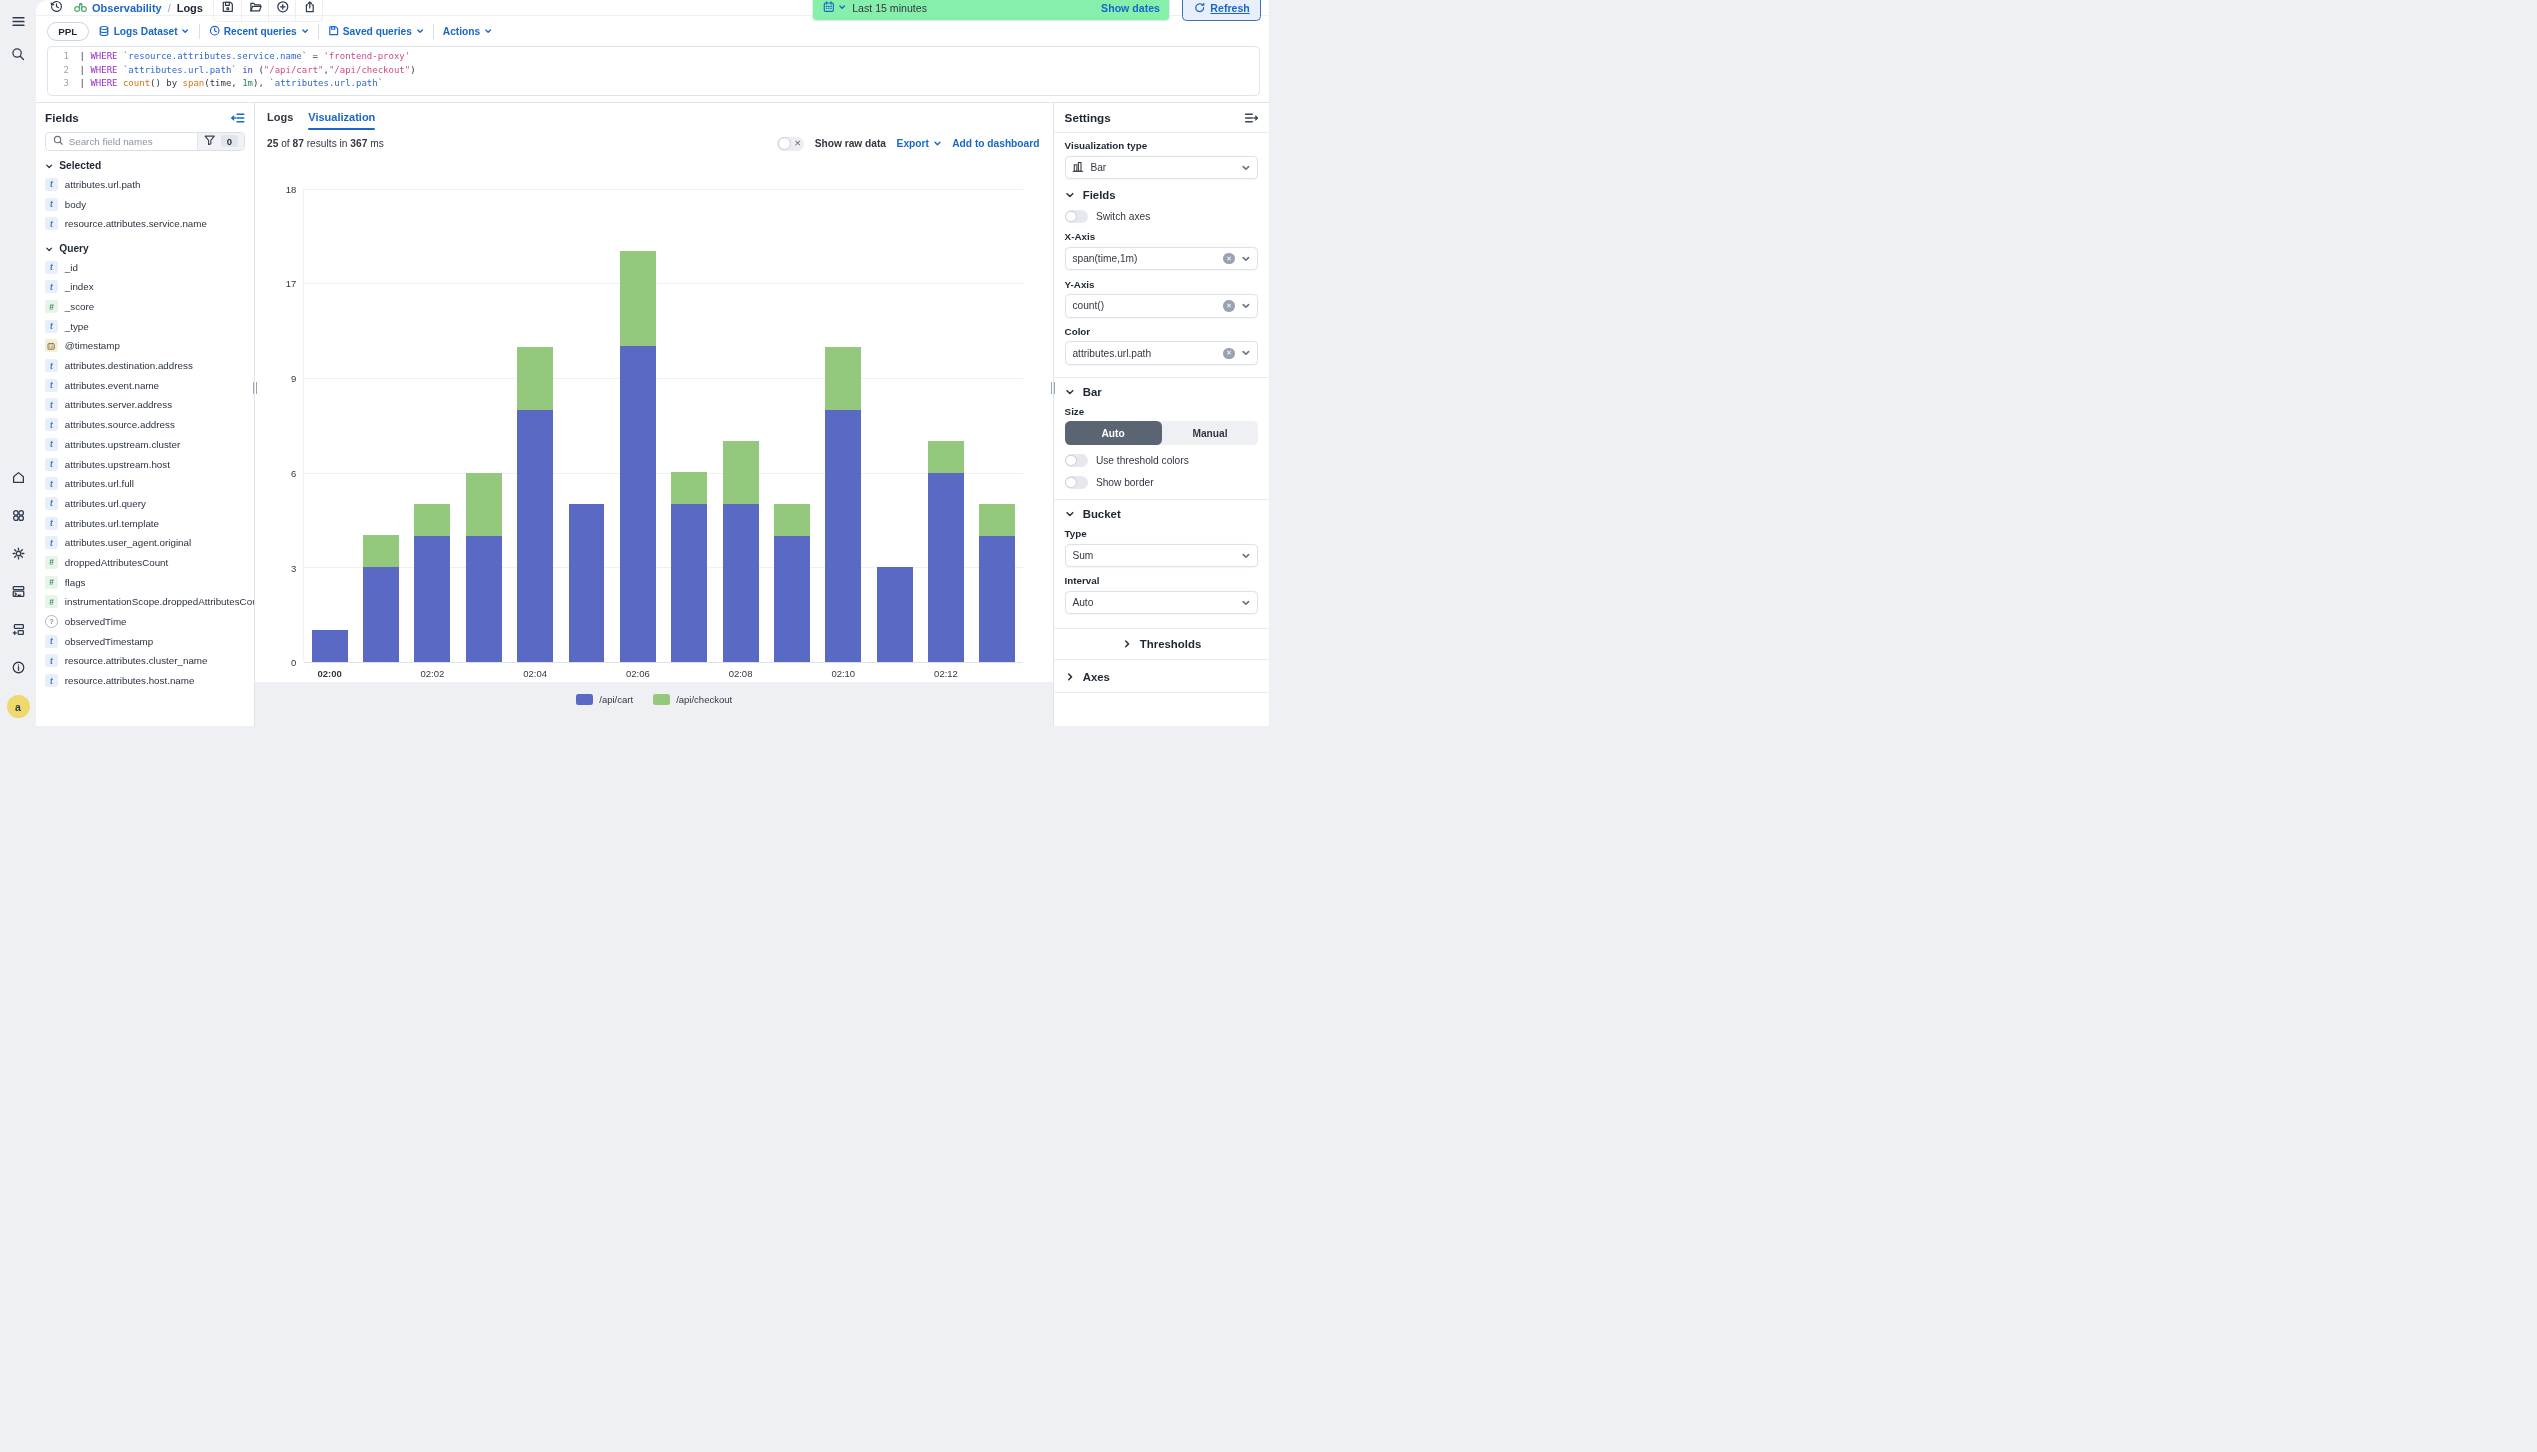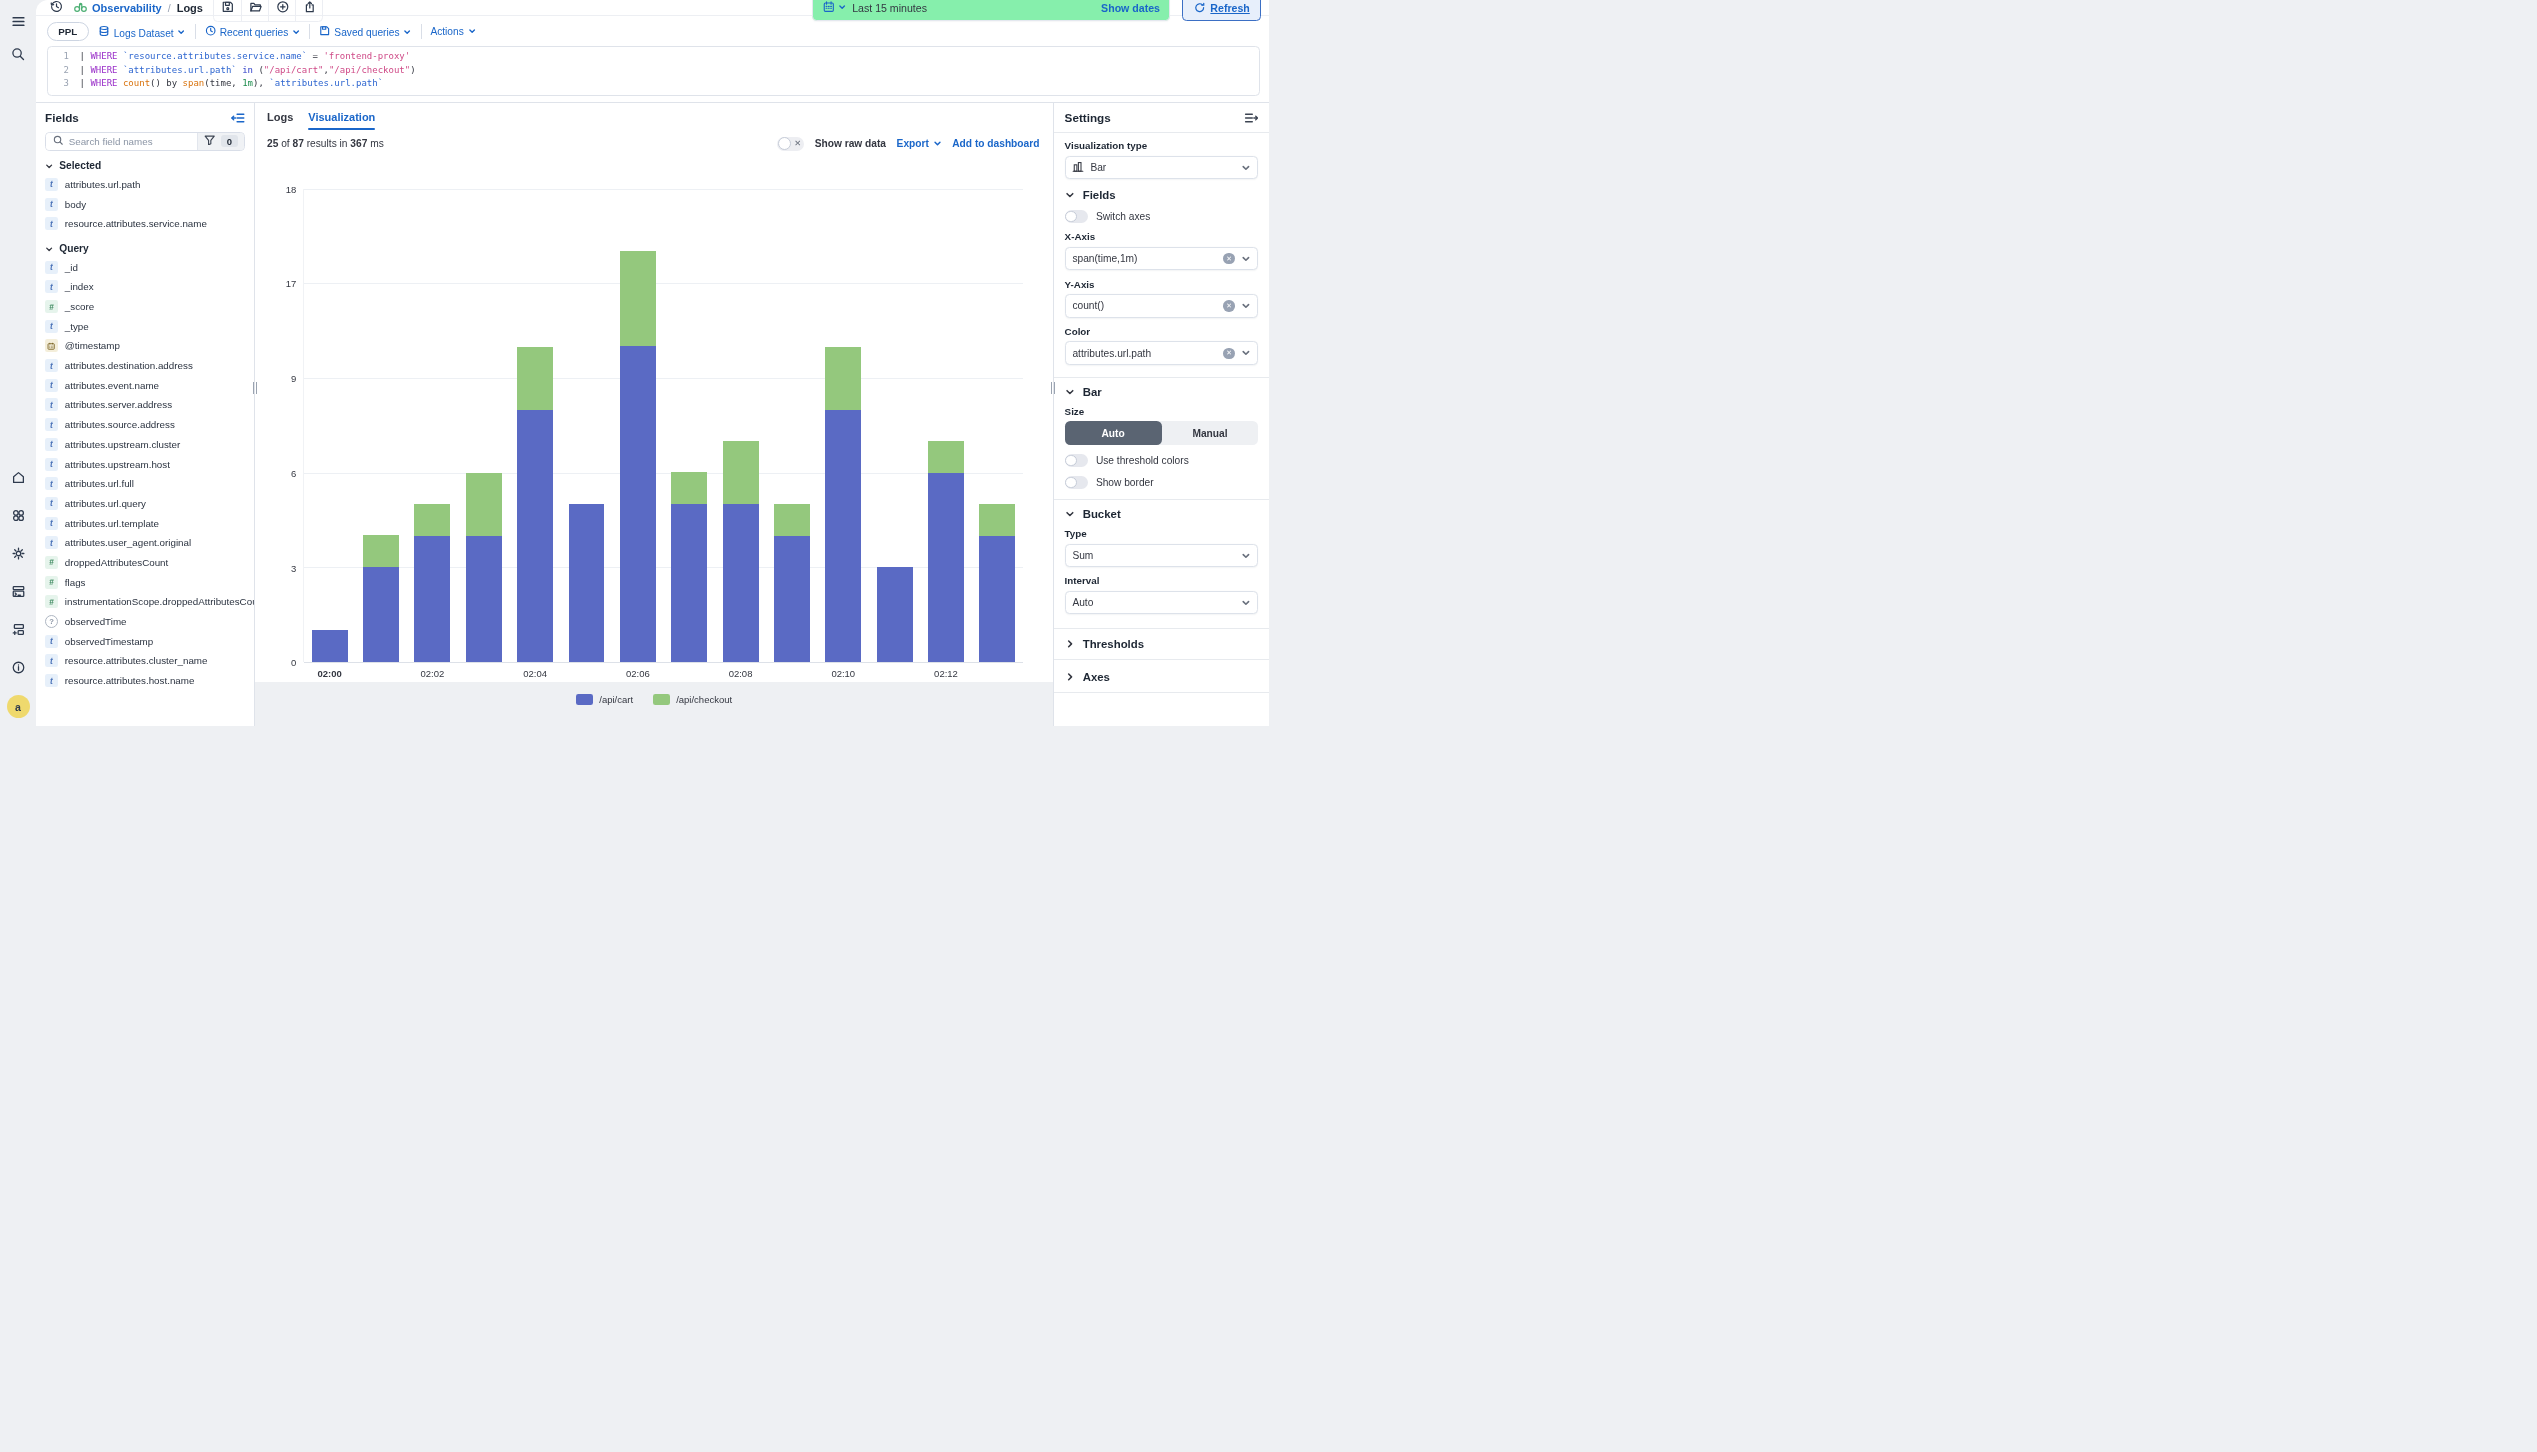--- a/index.html
+++ b/index.html
@@ -42,21 +42,21 @@
   .tp-showdates { margin-left:auto; color:#1a66c9; font-weight:700; font-size:10.6px; cursor:pointer; }
   .refresh-btn { margin-left:7.6px; height:26px; padding:0 10.6px; display:flex; align-items:center; gap:5.3px;
     border:0.8px solid #3b6fc4; border-radius:4.5px; background:#e7effb; color:#1a66c9; font-weight:700;
     font-size:10.6px; cursor:pointer; }
   .refresh-btn span { text-decoration:underline; }
 
   
   .querybar { display:flex; align-items:center; gap:9px; padding:6px 9px 4.5px 10.6px; flex:none; }
   .ppl-pill { border:0.8px solid #cdd5e2; border-radius:11.4px; padding:3px 10.6px; font-weight:700;
     font-size:9.8px; color:#1d2633; cursor:pointer; }
-  .qmenu { display:flex; align-items:flex-end; gap:3.8px; color:#1a66c9; font-weight:400; font-size:10.2px; cursor:pointer; }
+  .qmenu { display:flex; align-items:center; gap:3.8px; color:#1a66c9; font-weight:700; font-size:10.2px; cursor:pointer; }
   .qmenu svg { stroke:#1a66c9; fill:none; stroke-width:1.6; stroke-linecap:round; stroke-linejoin:round; }
   .vsep { width:0.8px; height:15px; background:#d9dee7; }
 
   
   .editor { margin:0 9px 6px 10.6px; border:0.8px solid #dfe3ea; border-radius:4.5px;
     font-family:"DejaVu Sans Mono", monospace; font-size:9px; line-height:13.3px;
     padding:3.8px 0 5.3px; background:#fff; flex:none; }
   .eline { display:flex; }
   .enum { width:32px; text-align:right; padding-right:10.6px; color:#9aa3b2; flex:none; user-select:none; }
   .ecode { white-space:pre; }
@@ -781,21 +781,21 @@
           <span>Auto</span>
           <span class="chev">
               <svg class="chev-s" width="9.8" height="9.8" viewBox="0 0 11 11">
                 <path d="M2.5 4l3 3 3-3"></path>
               </svg>
             </span>
         </div>
 
         <div class="hr" style="margin-top:13.6px"></div>
         <div>
-            <div class="acc" style="margin-top: 0px; padding: 1.5px 0px 0px;">
+            <div class="acc" style="margin-top: 0px; padding: 1.5px 0px 0px; justify-content: center;">
               <svg class="chev-d" width="9.8" height="9.8" viewBox="0 0 12 12">
                 <path d="M4.5 2.5L8 6l-3.5 3.5"></path>
               </svg>
               <span>Thresholds</span>
             </div>
             <div class="hr" style="margin: 9px -10.6px;"></div>
             <div class="acc" style="margin-top: 0px; padding: 1.5px 0px 0px;">
               <svg class="chev-d" width="9.8" height="9.8" viewBox="0 0 12 12">
                 <path d="M4.5 2.5L8 6l-3.5 3.5"></path>
               </svg>

